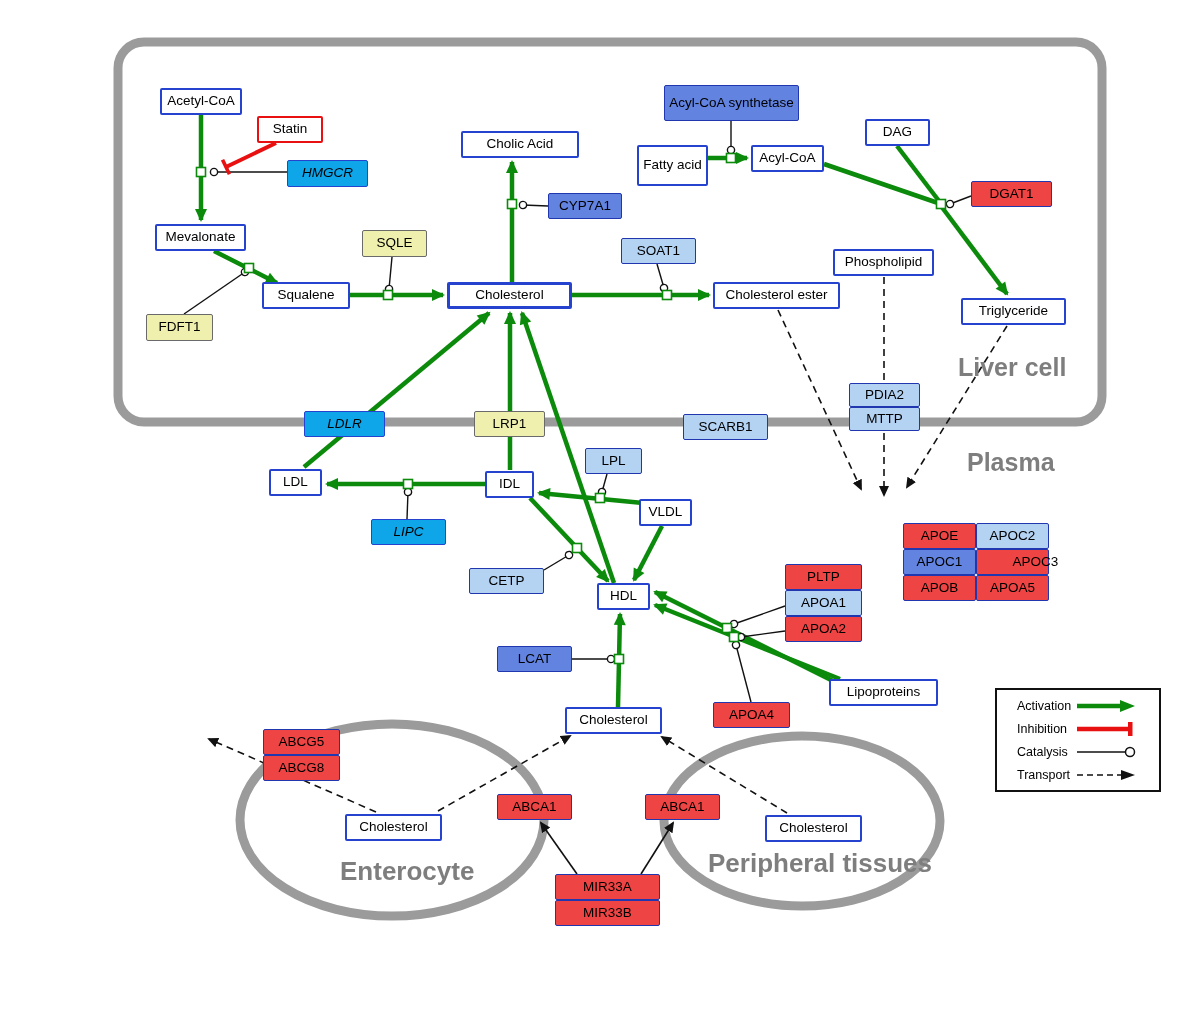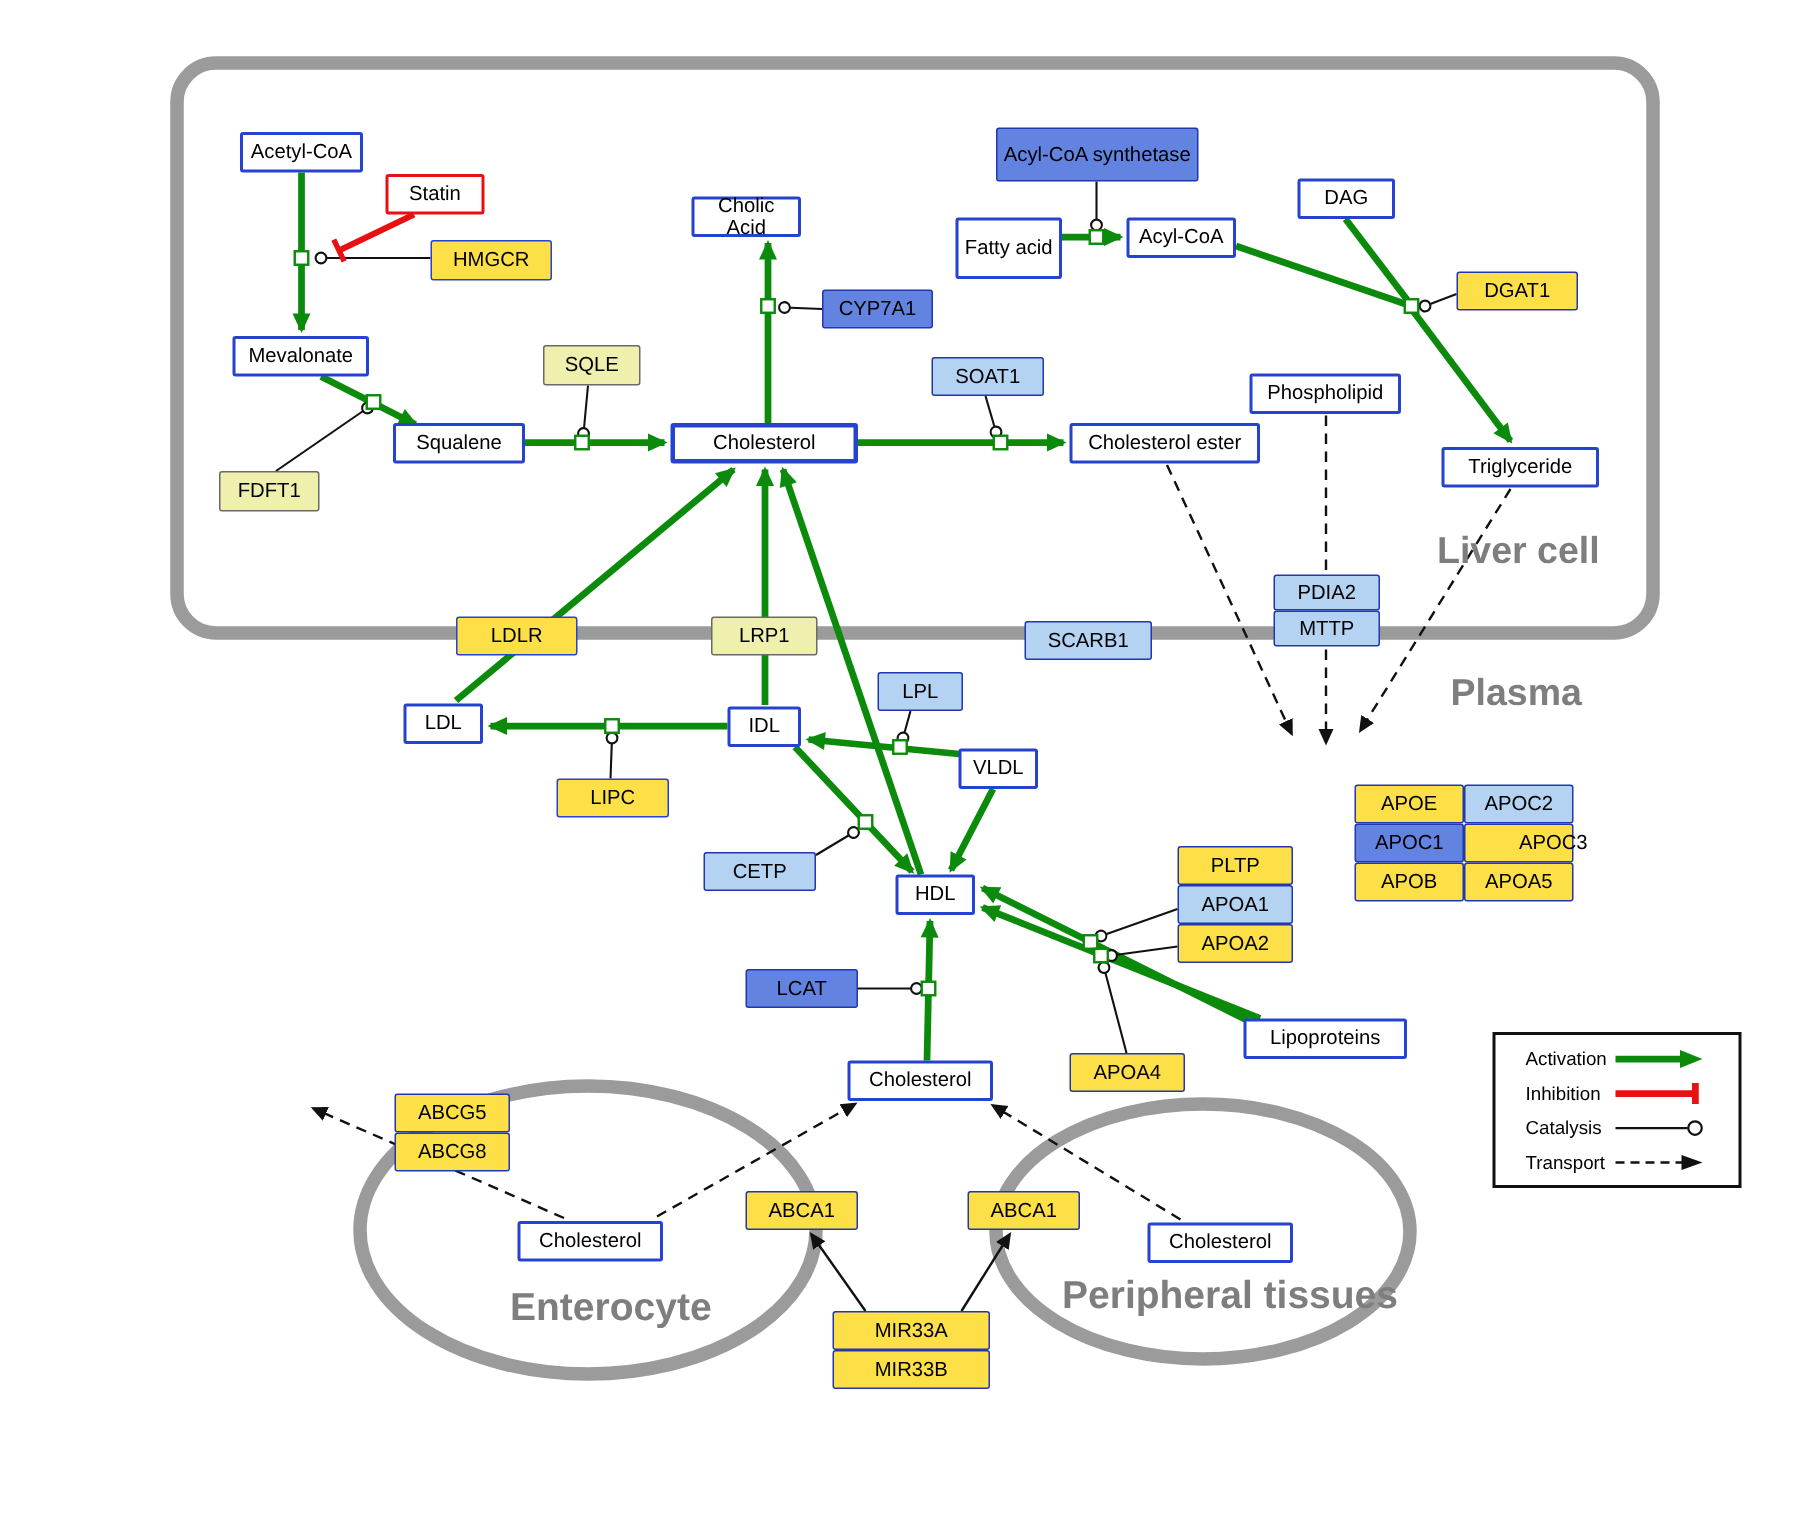--- a/index.html
+++ b/index.html
@@ -6,23 +6,23 @@
   #canvas{position:relative;width:1200px;height:1013px;background:#fff;overflow:hidden;
           font-family:"Liberation Sans",sans-serif;}
   #edge-layer{position:absolute;left:0;top:0;width:1200px;height:1013px;}
   #nodes{position:absolute;left:0;top:0;width:100%;height:100%;border-radius:28px;}
   .node{position:absolute;display:flex;align-items:center;justify-content:center;text-align:center;
         font-size:13.5px;line-height:1.05;color:#000;box-sizing:border-box;background:#fff;
         border-radius:2px;padding:0 2px;}
   .metabolite{border:2px solid #2543cf;background:#fff;}
   .metabolite-bold{border:3px solid #2543cf;background:#fff;}
   .drug{border:2.5px solid #e81010;background:#fff;}
-  .yellow{background:#fde047;border:1.5px solid #2543cf;}
+  .yellow{background:#0ea5e9;border:1.5px solid #2543cf;font-style:italic;}
   .paleyellow{background:#efefae;border:1px solid #6a6a6a;}
-  .blue1{background:#fde047;border:1px solid #2037b0;}
+  .blue1{background:#ef4444;border:1px solid #2037b0;}
   .blue2{background:#6283e0;border:1px solid #2037b0;}
   .blue3{background:#b4d2f2;border:1px solid #2037b0;}
   .comp-label{position:absolute;font-weight:bold;color:#7e7e7e;white-space:nowrap;}
   .comp-label.big{font-size:25px;}
   .comp-label.mid{font-size:26px;}
   .edge{fill:none;}
   .edge.activation,.edge.activation-plain{stroke:#0b8a0b;stroke-width:4.5;}
   .edge.catalysis{stroke:#111;stroke-width:1.4;}
   .edge.regulation{stroke:#111;stroke-width:1.6;}
   .edge.inhibition{stroke:#e81010;stroke-width:4;}
@@ -120,21 +120,21 @@
   </svg>
 
   <div id="nodes">
       <div class="node metabolite" style="left: 160px; top: 88px; width: 82px; height: 27px;">Acetyl-CoA</div>
       <div class="node drug" style="left: 257px; top: 116px; width: 66px; height: 27px;">Statin</div>
       <div class="node yellow" style="left: 287px; top: 160px; width: 81px; height: 27px;">HMGCR</div>
       <div class="node metabolite" style="left: 155px; top: 224px; width: 91px; height: 27px;">Mevalonate</div>
       <div class="node paleyellow" style="left: 362px; top: 230px; width: 65px; height: 27px;">SQLE</div>
       <div class="node paleyellow" style="left: 146px; top: 314px; width: 67px; height: 27px;">FDFT1</div>
       <div class="node metabolite" style="left: 262px; top: 282px; width: 88px; height: 27px;">Squalene</div>
-      <div class="node metabolite" style="left: 461px; top: 131px; width: 73px; height: 27px;">Cholic Acid</div>
+      <div class="node metabolite" style="left: 461px; top: 131px; width: 118px; height: 27px;">Cholic Acid</div>
       <div class="node blue2" style="left: 548px; top: 193px; width: 74px; height: 26px;">CYP7A1</div>
       <div class="node metabolite-bold" style="left: 447px; top: 282px; width: 125px; height: 27px;">Cholesterol</div>
       <div class="node blue3" style="left: 621px; top: 238px; width: 75px; height: 26px;">SOAT1</div>
       <div class="node metabolite" style="left: 713px; top: 282px; width: 127px; height: 27px;">Cholesterol ester</div>
       <div class="node blue2" style="left: 664px; top: 85px; width: 135px; height: 36px;">Acyl-CoA synthetase</div>
       <div class="node metabolite" style="left: 637px; top: 145px; width: 71px; height: 41px;">Fatty acid</div>
       <div class="node metabolite" style="left: 751px; top: 145px; width: 73px; height: 27px;">Acyl-CoA</div>
       <div class="node metabolite" style="left: 865px; top: 119px; width: 65px; height: 27px;">DAG</div>
       <div class="node blue1" style="left: 971px; top: 181px; width: 81px; height: 26px;">DGAT1</div>
       <div class="node metabolite" style="left: 833px; top: 249px; width: 101px; height: 27px;">Phospholipid</div>

